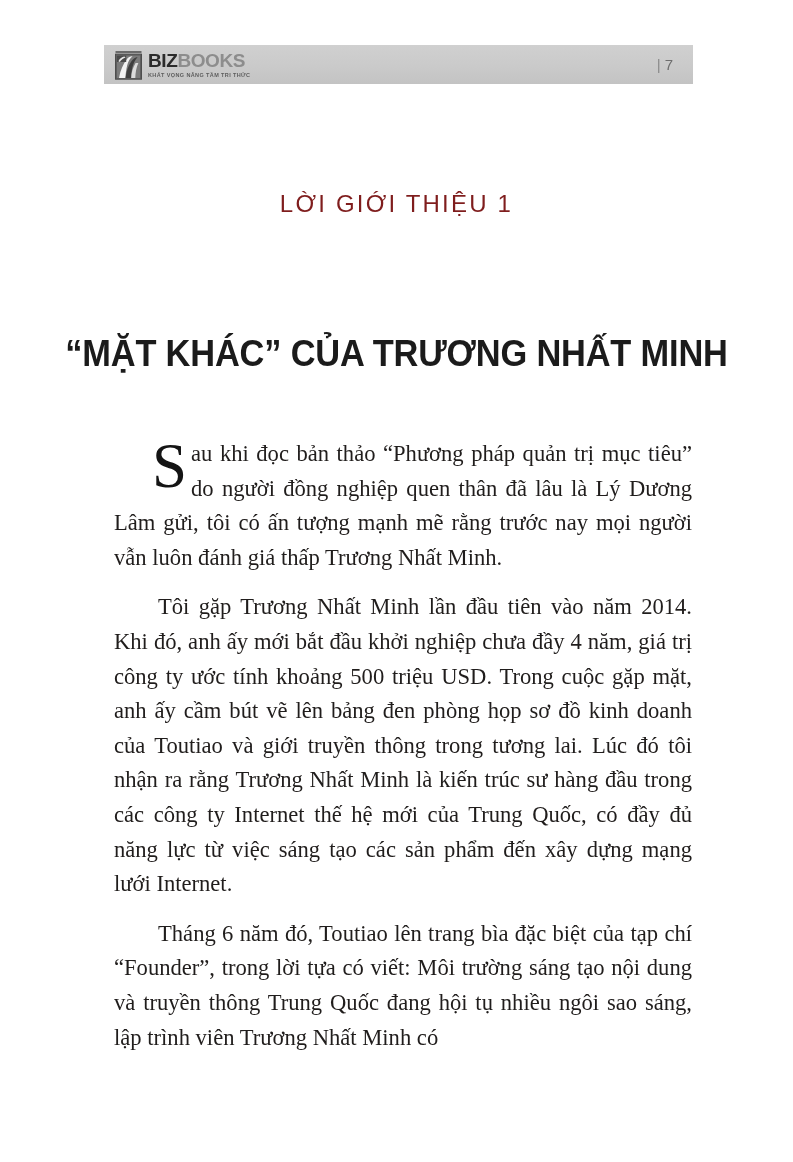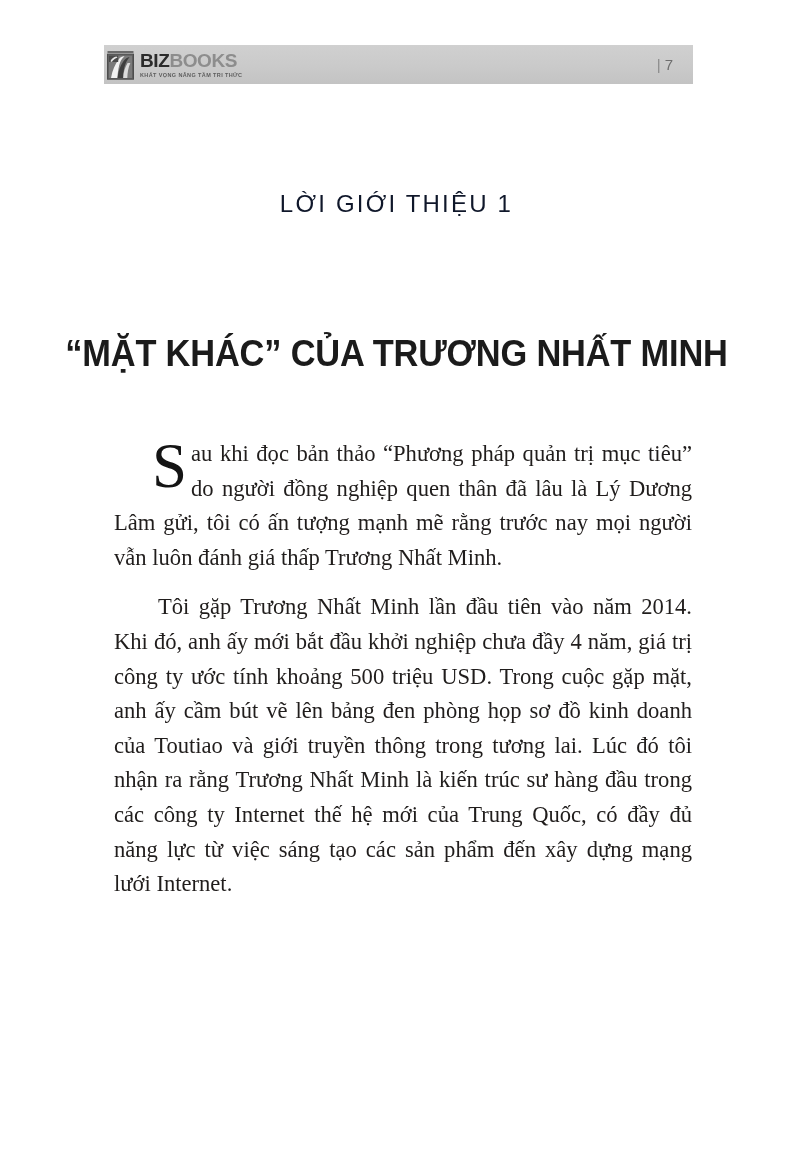--- a/index.html
+++ b/index.html
@@ -30,21 +30,21 @@
     height: 39px;
     background: linear-gradient(to bottom, #d0d0d0 0%, #cacaca 55%, #c3c3c3 100%);
     display: flex;
     align-items: center;
     justify-content: space-between;
   }
 
   .brand {
     display: flex;
     align-items: center;
-    margin-left: 3px;
+    margin-left: 11px;
   }
 
   .brand-mark {
     width: 27px;
     height: 30px;
     position: relative;
     flex: 0 0 auto;
     margin-right: 6px;
   }
 
@@ -93,21 +93,21 @@
   .kicker {
     position: absolute;
     left: 0;
     right: 0;
     top: 190px;
     text-align: center;
     font-family: "Liberation Sans", sans-serif;
     font-weight: 300;
     font-size: 24px;
     letter-spacing: 2.2px;
-    color: #0f172a;
+    color: #7f1d1d;
     white-space: nowrap;
   }
 
   .chapter-title {
     position: absolute;
     left: 0;
     right: 0;
     top: 308px;
     text-align: center;
     font-family: "Liberation Sans", sans-serif;
@@ -184,16 +184,17 @@
 
   <div class="kicker">LỜI GIỚI THIỆU 1</div>
   <h1 class="chapter-title">“MẶT KHÁC” CỦA TRƯƠNG NHẤT MINH</h1>
 
   <div class="body-col">
 
     <p class="lead"><span class="dropcap">S</span><span>au khi đọc bản thảo “Phương pháp quản trị mục tiêu” do người đồng nghiệp quen thân đã lâu là Lý Dương Lâm gửi, tôi có ấn tượng mạnh mẽ rằng trước nay mọi người vẫn luôn đánh giá thấp Trương Nhất Minh.</span></p>
 
     <p>Tôi gặp Trương Nhất Minh lần đầu tiên vào năm 2014. Khi đó, anh ấy mới bắt đầu khởi nghiệp chưa đầy 4 năm, giá trị công ty ước tính khoảng 500 triệu USD. Trong cuộc gặp mặt, anh ấy cầm bút vẽ lên bảng đen phòng họp sơ đồ kinh doanh của Toutiao và giới truyền thông trong tương lai. Lúc đó tôi nhận ra rằng Trương Nhất Minh là kiến trúc sư hàng đầu trong các công ty Internet thế hệ mới của Trung Quốc, có đầy đủ năng lực từ việc sáng tạo các sản phẩm đến xây dựng mạng lưới Internet.</p>
 
+    <p>Tháng 6 năm đó, Toutiao lên trang bìa đặc biệt của tạp chí “Founder”, trong lời tựa có viết: Môi trường sáng tạo nội dung và truyền thông Trung Quốc đang hội tụ nhiều ngôi sao sáng, lập trình viên Trương Nhất Minh có</p>
 
   </div>
 
 </div>
 
 </body></html>

